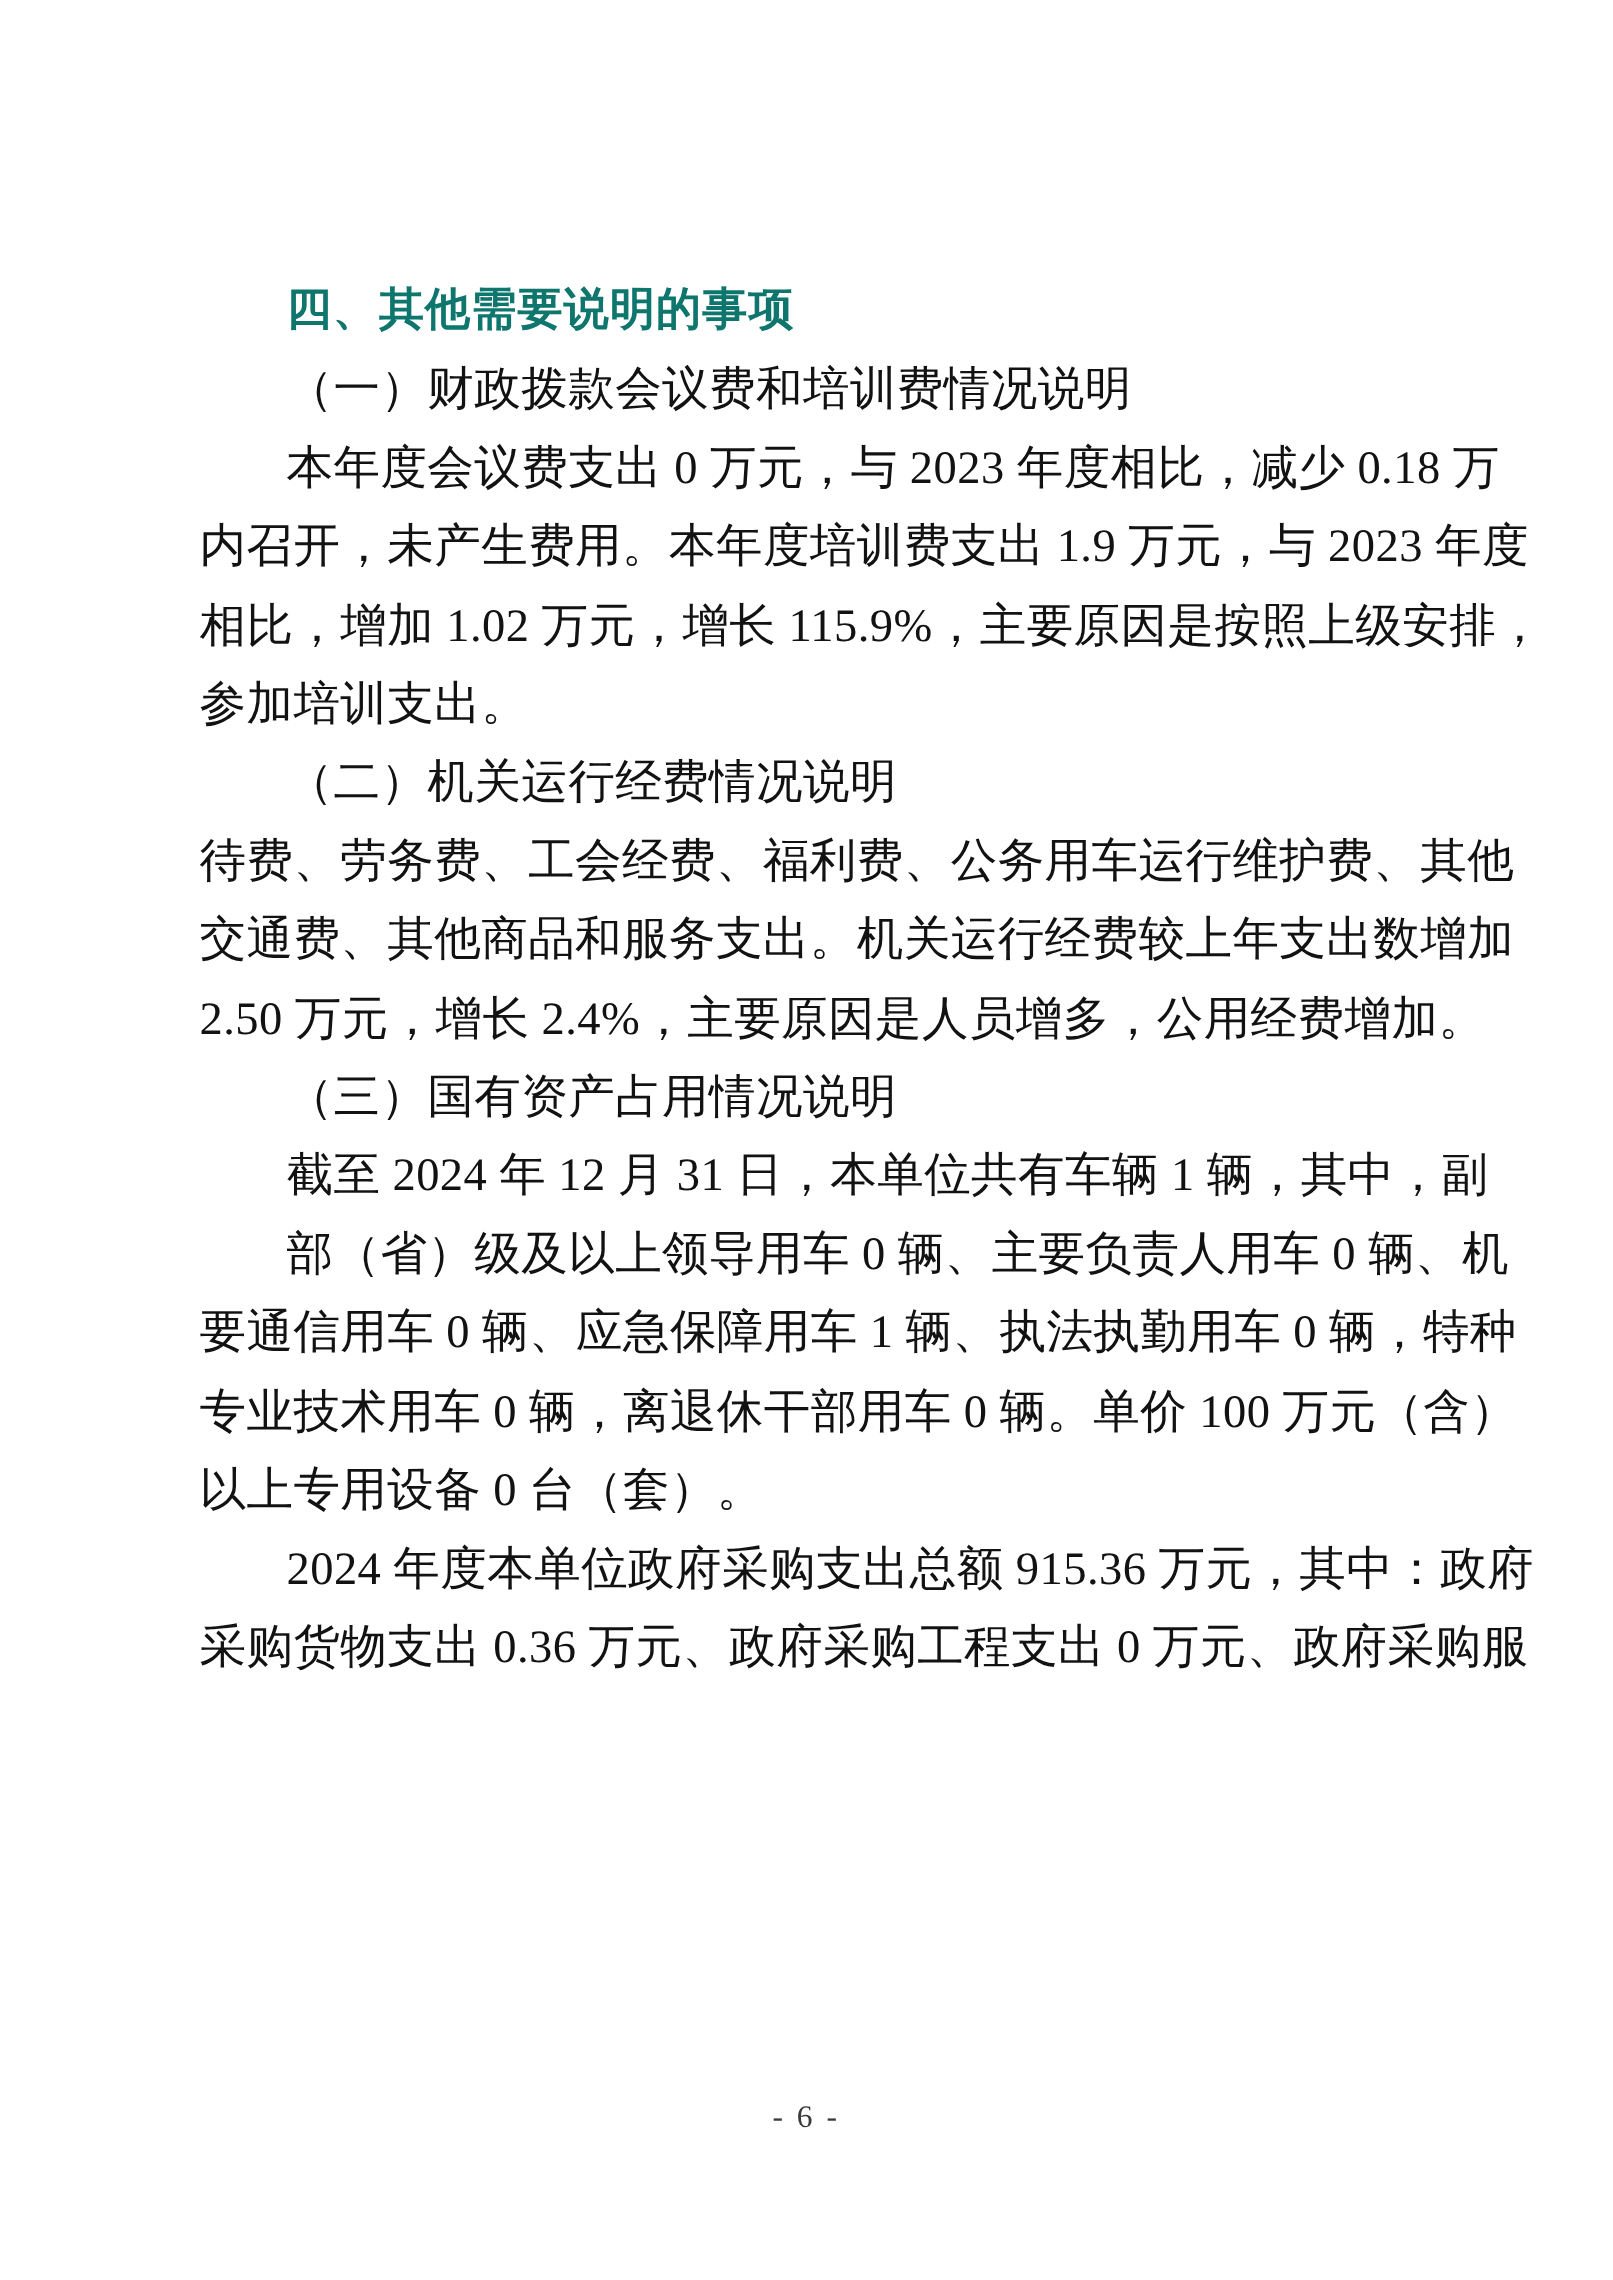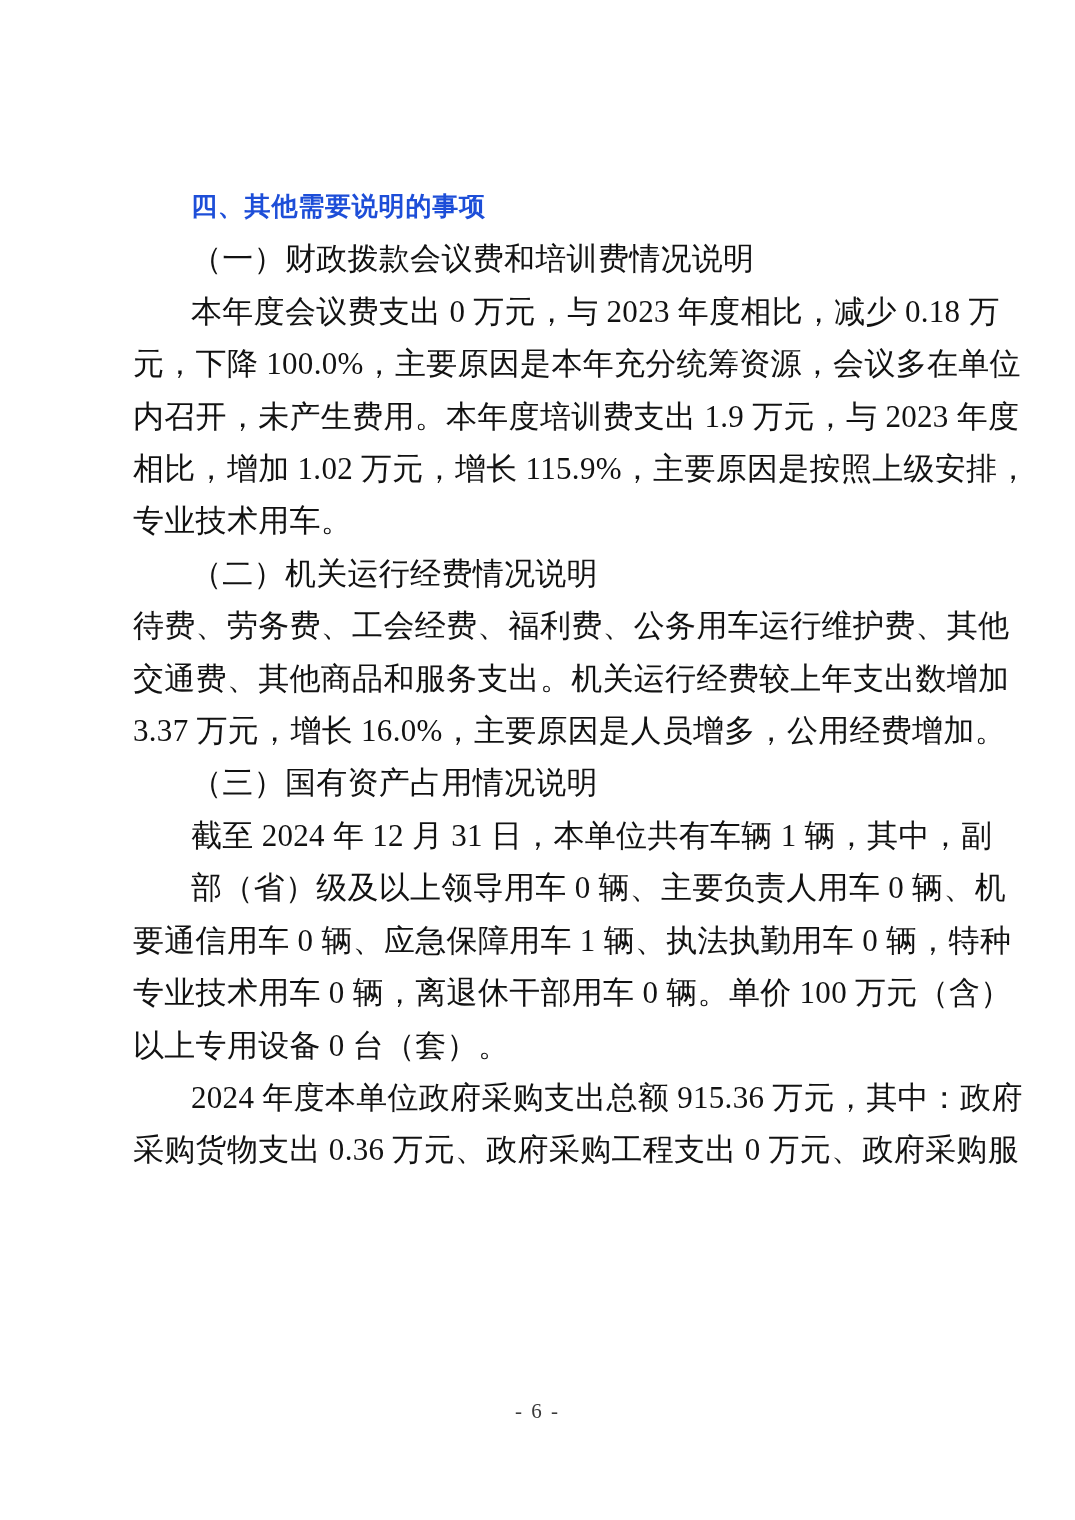--- a/index.html
+++ b/index.html
@@ -27,23 +27,23 @@
     color: #121212;
     white-space: nowrap;
     letter-spacing: 0.3px;
   }
   .line.indent {
     padding-left: 58px;
   }
   .line.heading {
     font-family: Liberation Serif, serif;
     font-weight: 700;
-    font-size: 26px;
+    font-size: 30px;
     letter-spacing: 0.8px;
-    color: #1d4ed8;
+    color: #0f766e;
   }
   .page-number {
     position: absolute;
     top: 1399px;
     left: 0;
     width: 100%;
     text-align: center;
     font-family: "Liberation Serif", "DejaVu Serif", serif;
     font-size: 21px;
     letter-spacing: 2px;
@@ -51,28 +51,27 @@
   }
 </style>
 </head>
 <body>
 
 <div class="page">
   <div class="content" id="doc-lines">
       <div class="line indent heading">四、其他需要说明的事项</div>
       <div class="line indent">（一）财政拨款会议费和培训费情况说明</div>
       <div class="line indent">本年度会议费支出 0 万元，与 2023 年度相比，减少 0.18 万</div>
-      <div class="line">元，下降 100.0%，主要原因是本年充分统筹资源，会议多在单位</div>
       <div class="line">内召开，未产生费用。本年度培训费支出 1.9 万元，与 2023 年度</div>
       <div class="line">相比，增加 1.02 万元，增长 115.9%，主要原因是按照上级安排，</div>
-      <div class="line">专业技术用车。</div>
+      <div class="line">参加培训支出。</div>
       <div class="line indent">（二）机关运行经费情况说明</div>
       <div class="line">待费、劳务费、工会经费、福利费、公务用车运行维护费、其他</div>
       <div class="line">交通费、其他商品和服务支出。机关运行经费较上年支出数增加</div>
-      <div class="line">3.37 万元，增长 16.0%，主要原因是人员增多，公用经费增加。</div>
+      <div class="line">2.50 万元，增长 2.4%，主要原因是人员增多，公用经费增加。</div>
       <div class="line indent">（三）国有资产占用情况说明</div>
       <div class="line indent">截至 2024 年 12 月 31 日，本单位共有车辆 1 辆，其中，副</div>
       <div class="line indent">部（省）级及以上领导用车 0 辆、主要负责人用车 0 辆、机</div>
       <div class="line">要通信用车 0 辆、应急保障用车 1 辆、执法执勤用车 0 辆，特种</div>
       <div class="line">专业技术用车 0 辆，离退休干部用车 0 辆。单价 100 万元（含）</div>
       <div class="line">以上专用设备 0 台（套）。</div>
       <div class="line indent">2024 年度本单位政府采购支出总额 915.36 万元，其中：政府</div>
       <div class="line">采购货物支出 0.36 万元、政府采购工程支出 0 万元、政府采购服</div>
     </div>
   <div class="page-number">- 6 -</div>

